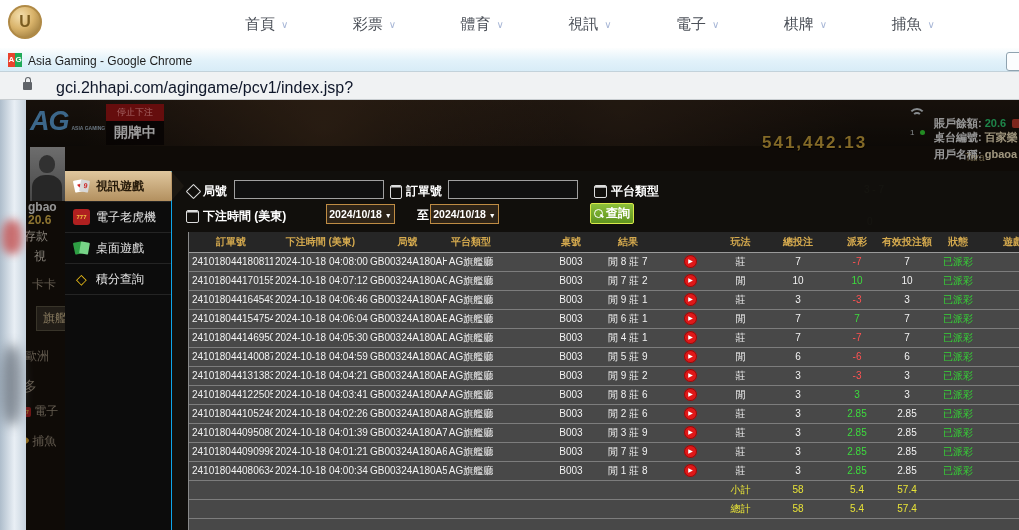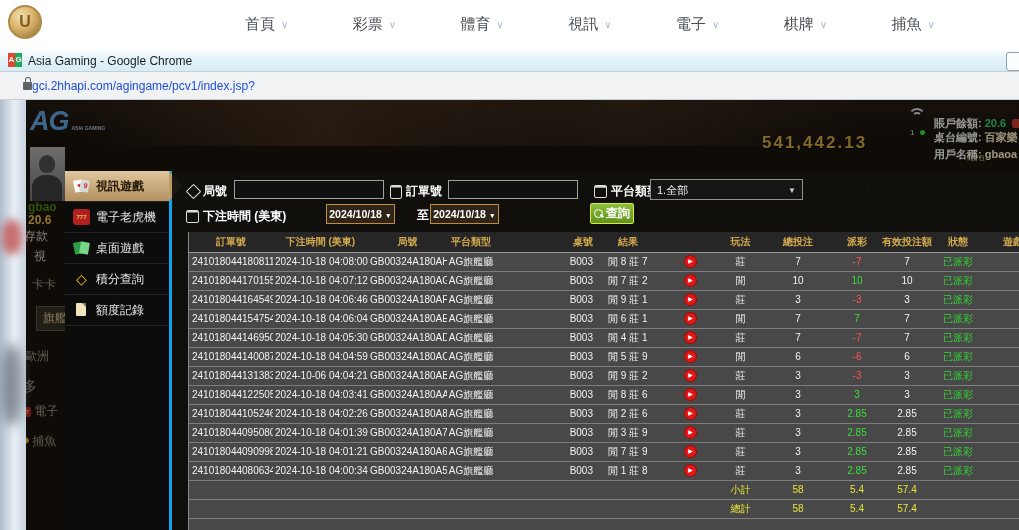--- a/index.html
+++ b/index.html
@@ -33,21 +33,21 @@
   .favicon .fg{width:7px;height:14px;background:#1faa59;color:#fff;font-size:8px;font-weight:bold;
     line-height:14px;text-align:center;}
   .win-title{left:28px;top:54px;font-size:12px;color:#1d1d1d;}
   .win-ctrl{left:1006px;top:52px;width:20px;height:17px;background:#fbfdfe;
     border:1px solid #8fa3b0;border-radius:3px 0 0 3px;}
   .url-bar{left:0;top:72px;width:1019px;height:28px;background:#f0f2f3;
     border-bottom:1px solid #c8cdd0;box-sizing:border-box;}
   .lock{left:23px;top:82px;width:9px;height:8px;background:#5f6368;border-radius:1px;}
   .lock::before{content:"";position:absolute;left:1.5px;top:-5px;width:6px;height:6px;
     border:1.5px solid #5f6368;border-bottom:none;border-radius:4px 4px 0 0;box-sizing:border-box;}
-  .url-text{left:32px;top:79px;font-size:12px;color:#1d4ed8;}
+  .url-text{left:56px;top:79px;font-size:16px;color:#0f172a;}
 
   
   .game-page{left:0;top:100px;width:1019px;height:430px;background:#17110c;overflow:hidden;}
   .left-strip{left:0;top:0;width:26px;height:430px;
     background:linear-gradient(90deg,#aebdcb,#e9eff5 55%,#c7d3de);z-index:3;}
   .strip-blob-red{left:2px;top:120px;width:20px;height:34px;background:#c25050;border-radius:40%;
     filter:blur(4px);opacity:.8;}
   .strip-blob-dark{left:2px;top:245px;width:20px;height:80px;background:#5a6470;border-radius:40%;
     filter:blur(6px);opacity:.7;}
   .video-bg{left:26px;top:0;width:993px;height:46px;
@@ -99,21 +99,21 @@
     border-top:2px solid #6a6257;transform:rotate(45deg);z-index:2;opacity:.6;}
 
   .backdrop{left:26px;top:0;width:993px;height:430px;background:rgba(0,0,0,.35);z-index:3;}
 
   
   .modal{left:65px;top:45px;width:954px;height:385px;z-index:6;}
   .modal-title{position:absolute;left:0;top:0;width:954px;height:26px;background:#191919;
     border:1px solid #3a3a3a;border-bottom:1px solid #404040;box-sizing:border-box;
     color:#ededed;font-size:15px;line-height:25px;padding-left:18px;}
   .menu-col{position:absolute;left:0;top:26px;width:107px;height:359px;background:#0c0c0c;
-    border-right:3px solid #0ea5e9;box-sizing:border-box;}
+    border-right:1px solid #0ea5e9;box-sizing:border-box;}
   .menu-item{position:relative;height:30px;display:flex;align-items:center;gap:6px;
     padding-left:8px;color:#e6e6e6;font-size:12px;border-bottom:1px solid #242424;cursor:pointer;}
   .menu-item.active{background:linear-gradient(180deg,#e0c79e,#b3905f);color:#241808;font-weight:bold;}
   .menu-item.active::after{content:"";position:absolute;right:-13px;top:0;width:0;height:0;
     border-top:15px solid transparent;border-bottom:15px solid transparent;border-left:13px solid #bb9868;}
   .mi-icon{width:17px;height:16px;position:relative;flex:none;}
   .ic-cards .c1{position:absolute;left:1px;top:2px;width:9px;height:12px;background:#fff;
     border-radius:1px;transform:rotate(-12deg);color:#c22;font-size:7px;line-height:12px;text-align:center;}
   .ic-cards .c2{position:absolute;left:7px;top:2px;width:9px;height:12px;background:#d8d8d8;
     border-radius:1px;transform:rotate(10deg);color:#c22;font-size:7px;line-height:12px;text-align:center;}
@@ -162,21 +162,21 @@
   
   .bet-table{position:absolute;left:16px;top:61px;width:874px;border-left:1px solid #8a8a8a;}
   .trow{display:flex;height:18px;background:#484848;border-bottom:1px solid #7d7d7d;}
   .trow.head{height:20px;background:#262626;border-bottom:1px solid #9a9a9a;}
   .cell{font-size:10px;color:#f2f2f2;text-align:center;line-height:18px;white-space:nowrap;
     overflow:hidden;flex:none;}
   .head .cell{color:#d4a94e;font-weight:bold;line-height:20px;}
   .c0{width:84px;text-align:left;padding-left:3px;box-sizing:border-box;}
   .c1{width:95px;text-align:left;padding-left:2px;box-sizing:border-box;}
   .c2{width:79px;text-align:left;padding-left:2px;box-sizing:border-box;}
-  .c3{width:48px;}.c4{width:54px;margin-top:40px;}.c5{width:44px;text-align:right;}
+  .c3{width:48px;}.c4{width:54px;margin-top:40px;}.c5{width:44px;}
   .c6{width:70px;text-align:left;padding-left:15px;box-sizing:border-box;}
   .c7{width:55px;}.c8{width:45px;}.c9{width:70px;}.c10{width:48px;}
   .c11{width:52px;}.c12{width:50px;}.c13{width:80px;}
   .head .c0,.head .c1,.head .c2,.head .c6{text-align:center;padding-left:0;}
   .pos{color:#3ddc3d;}
   .neg{color:#ff5252;}
   .status-ok{color:#35d435;}
   .dash{color:#c0c0c0;}
   .playbtn{display:inline-block;width:13px;height:13px;border-radius:50%;background:#e01818;
     color:#fff;font-size:6px;line-height:13px;text-align:center;vertical-align:middle;
@@ -228,40 +228,44 @@
 </div>
 <div class="abs win-title">Asia Gaming - Google Chrome</div>
 <div class="abs win-ctrl"></div>
 <div class="abs url-bar"></div>
 <div class="abs lock"></div>
 <div class="abs url-text">gci.2hhapi.com/agingame/pcv1/index.jsp?</div>
 
 <div class="abs game-page">
   <div class="abs video-bg"></div>
   <div class="abs ag-logo"><span>AG</span><small>ASIA GAMING</small></div>
+  <div class="abs stop-sign">
+    <span class="stop-top">停止下注</span>
+    <span class="stop-main">開牌中</span>
+  </div>
   <div class="abs jp-num">541,442.13</div>
   <div class="abs wifi"></div>
   <div class="abs wifi-num">1</div>
   <div class="abs wifi-dot"></div>
   <div class="abs ginfo" style="left:934px;top:2px;margin-top:45px;">
     <span>用戶名稱:</span>
     <span class="val">gbaoa</span>
   </div>
   <div class="abs ginfo" style="left:934px;top:16px;">
     <span>賬戶餘額:</span>
     <span class="val-green">20.6</span>
     <span class="mini-red"></span>
   </div>
   <div class="abs ginfo" style="left:934px;top:30px;">
     <span>桌台編號:</span>
     <span class="val">百家樂</span>
   </div>
 
   <div class="abs bg-avatar"></div>
-  <div class="abs bg-frag" style="left:28px;top:100px;font-weight:bold;color:#4d7c0f;">gbao</div>
+  <div class="abs bg-frag" style="left:28px;top:100px;font-weight:bold;color:#e5e5e5;">gbao</div>
   <div class="abs bg-frag" style="left:28px;top:113px;color:#d9b34a;font-weight:bold;">20.6</div>
   <div class="abs bg-frag" style="left:24px;top:128px;color:#cfc6b8;">存款</div>
   <div class="abs bg-frag" style="left:34px;top:148px;color:#cfc6b8;">視</div>
   <div class="abs bg-frag" style="left:32px;top:176px;font-size:12px;">卡卡</div>
   <div class="abs bg-frag hall-box" style="left:36px;top:206px;">旗艦</div>
   <div class="abs bg-frag" style="left:25px;top:248px;">歐洲</div>
   <div class="abs bg-frag" style="left:23px;top:278px;font-size:14px;">多</div>
   <div class="abs bg-frag" style="left:18px;top:303px;"><span class="chip777">777</span> <span>電子</span></div>
   <div class="abs bg-frag" style="left:18px;top:333px;"><span class="fishico"></span> <span>捕魚</span></div>
   <div class="abs scroll-chev"></div>
@@ -293,47 +297,39 @@
       <div class="menu-item">
         <span class="mi-icon ic-gcards">
             <span class="c1"></span>
             <span class="c2"></span>
           </span>
         <span>桌面遊戲</span>
       </div>
       <div class="menu-item">
         <span class="mi-icon ic-gem">◇</span>
         <span>積分查詢</span>
-      </div>
-      <div class="menu-item">
-        <span class="mi-icon ic-page"></span>
-        <span>額度記錄</span>
       </div>
     </div>
 
     <div class="content">
 
       <div class="filters">
         <div class="flabel" style="left:16px;top:12px;">
           <span class="tag-ico"></span>
           <span>局號</span>
         </div>
         <input class="txt-input" style="left: 62px; top: 9px; width: 140px;" value="">
         <div class="flabel" style="left:218px;top:12px;">
           <span class="clip-ico"></span>
           <span>訂單號</span>
         </div>
         <input class="txt-input" style="left: 276px; top: 9px; width: 120px;" value="">
         <div class="flabel" style="left:422px;top:12px;">
           <span class="plat-ico"></span>
           <span>平台類型</span>
-        </div>
-        <div class="select-box" style="left:478px;top:8px;width:153px;">
-          <span>1.全部</span>
-          <span class="arr">▼</span>
         </div>
         <div class="flabel" style="left:14px;top:37px;">
           <span class="cal-ico"></span>
           <span>下注時間 (美東)</span>
         </div>
         <div class="date-box" style="left:154px;top:33px;"><span>2024/10/18</span> <span style="font-size:7px;">▼</span></div>
         <div class="to-label" style="left:245px;top:36px;">至</div>
         <div class="date-box" style="left:258px;top:33px;"><span>2024/10/18</span> <span style="font-size:7px;">▼</span></div>
         <div class="search-btn" style="left:418px;top:32px;">
           <span class="mag"></span>
@@ -450,21 +446,21 @@
               <div class="cell c7"><span class="playbtn">▶</span></div>
               <div class="cell c8">閒</div>
               <div class="cell c9">6</div>
               <div class="cell c10 neg">-6</div>
               <div class="cell c11">6</div>
               <div class="cell c12 status-ok">已派彩</div>
               <div class="cell c13 dash">-</div>
             </div>
             <div class="trow">
               <div class="cell c0">241018044131383</div>
-              <div class="cell c1">2024-10-06 04:04:21</div>
+              <div class="cell c1">2024-10-18 04:04:21</div>
               <div class="cell c2">GB00324A180AB</div>
               <div class="cell c3">AG旗艦廳</div>
               <div class="cell c4">百家樂</div>
               <div class="cell c5">B003</div>
               <div class="cell c6">閒 9 莊 2</div>
               <div class="cell c7"><span class="playbtn">▶</span></div>
               <div class="cell c8">莊</div>
               <div class="cell c9">3</div>
               <div class="cell c10 neg">-3</div>
               <div class="cell c11">3</div>

